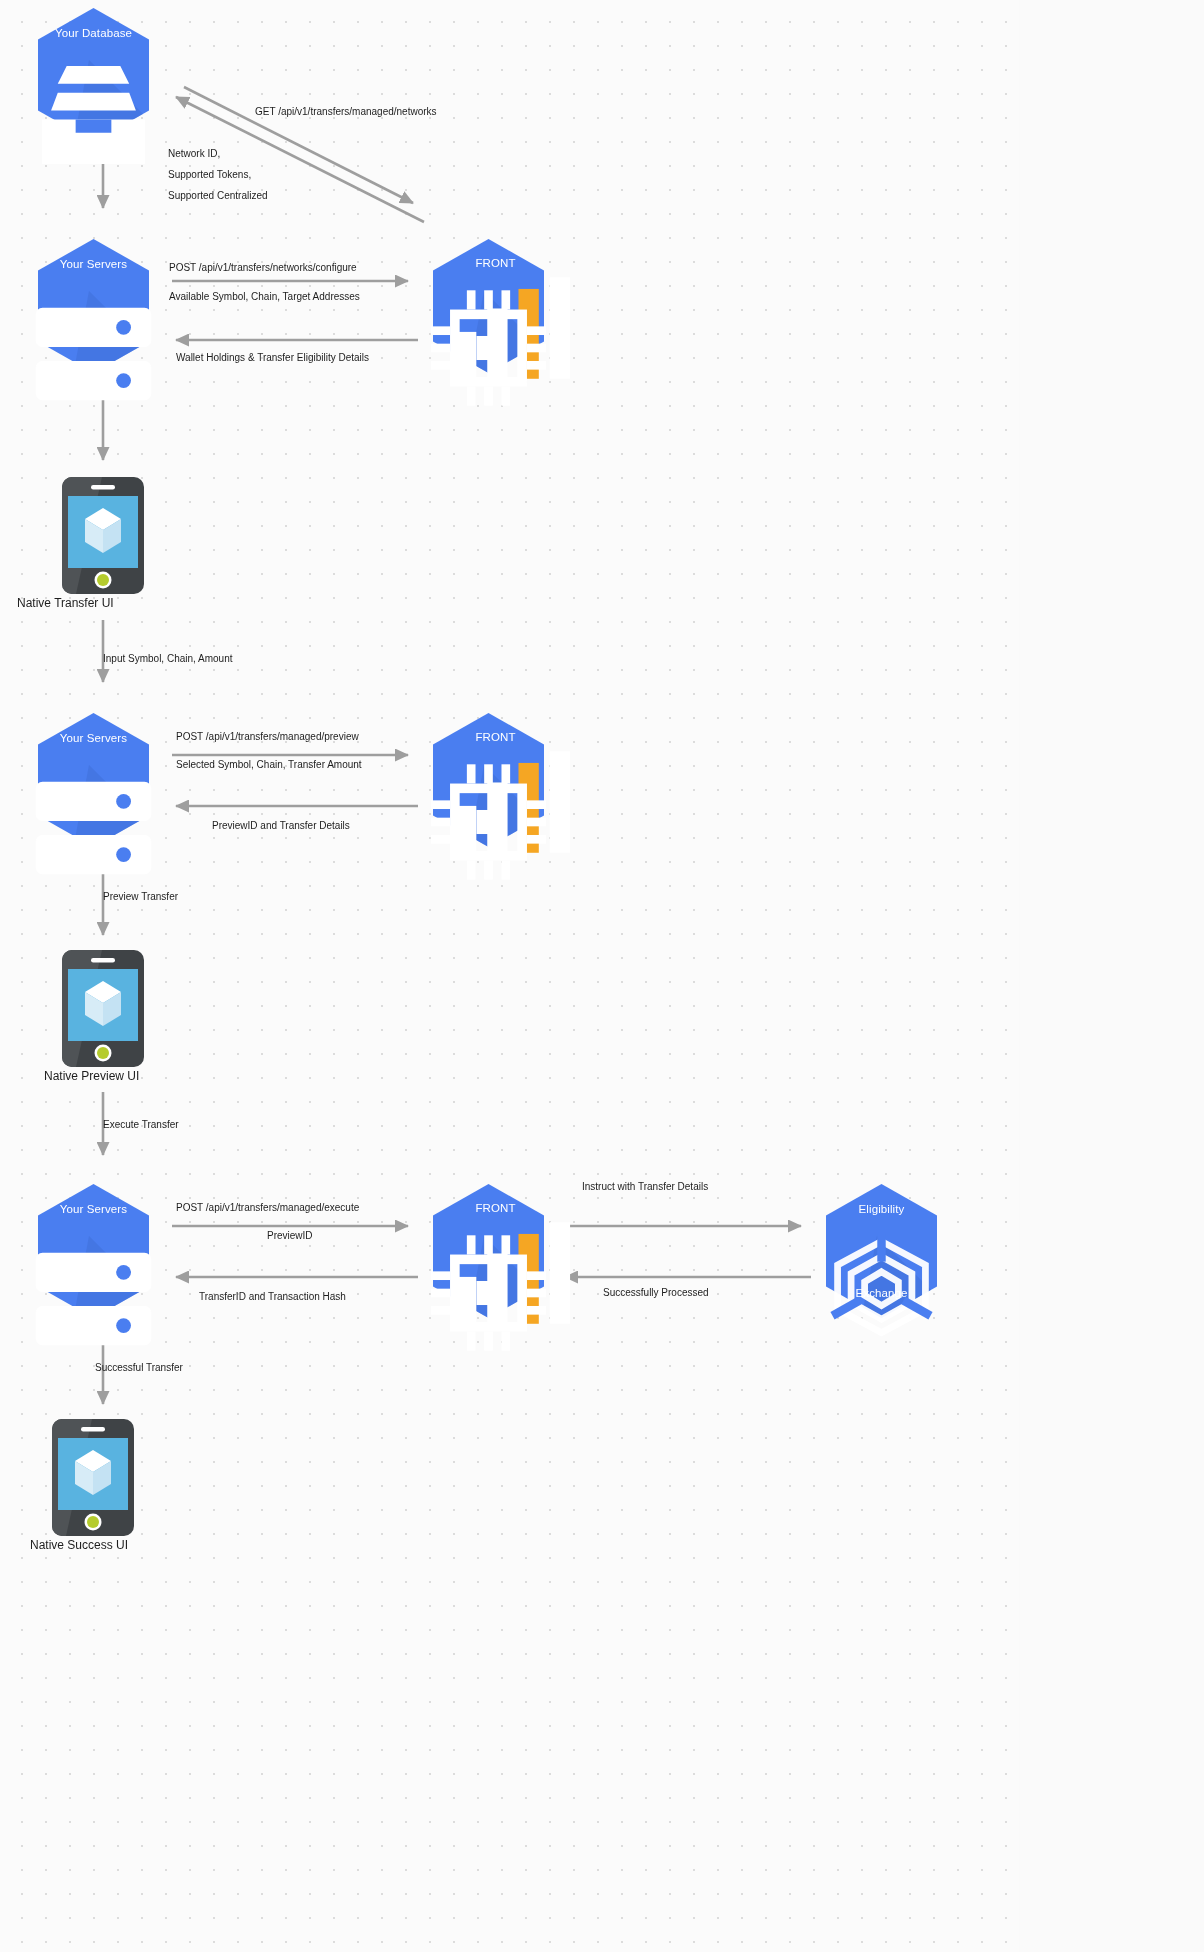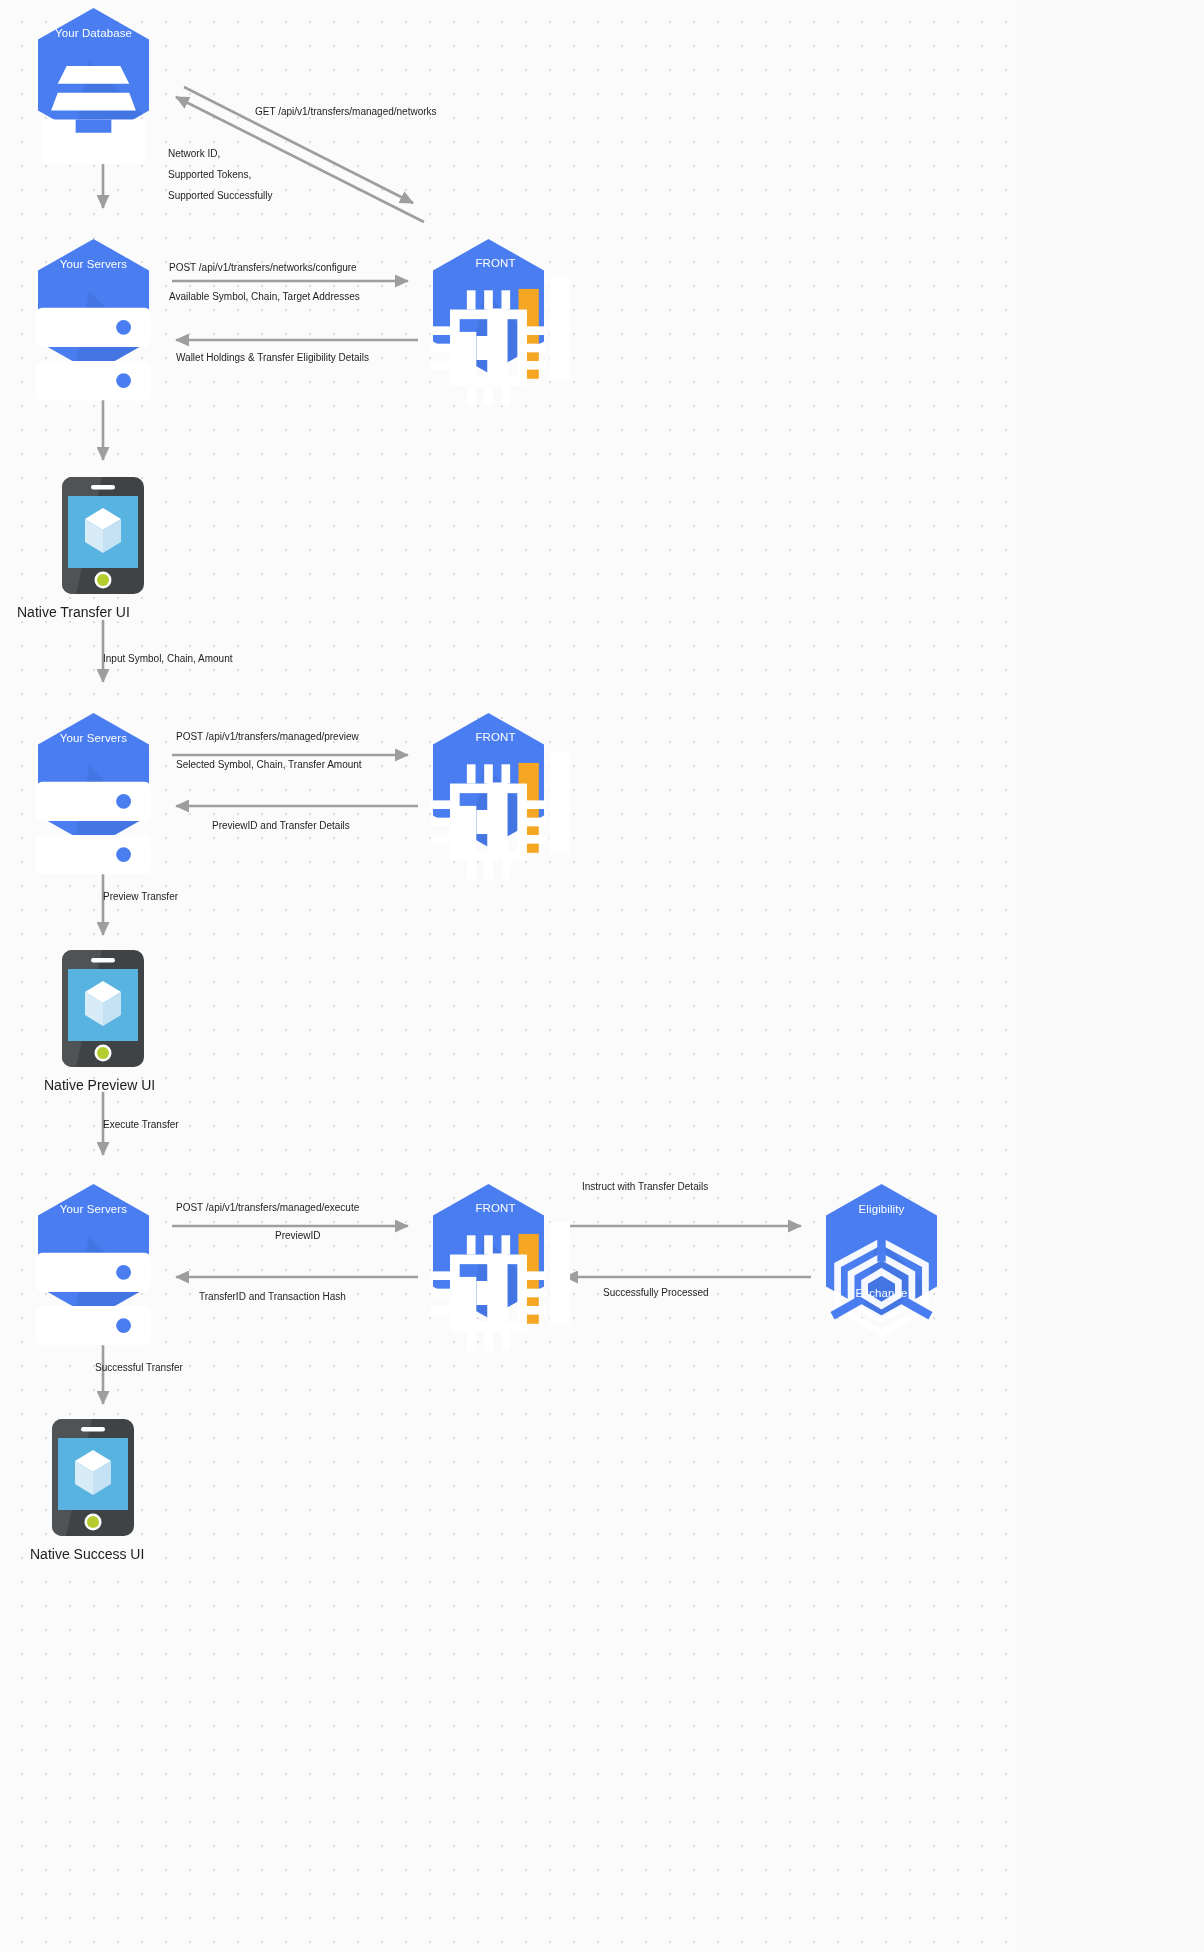--- a/index.html
+++ b/index.html
@@ -33,25 +33,24 @@
     pointer-events: none;
   }
   .hex-title { top: 22px; }
   .hex-sub { bottom: 22px; }
   .hex-icon { position: absolute; left: 0; right: 0; top: 40px; text-align: center; }
 
   
   .phone { position: absolute; width: 82px; height: 117px; }
   .phone-label {
     position: absolute;
-    font-size: 14px;
+    font-size: 12px;
     color: #1d1d1d;
     white-space: nowrap;
     font-family: "Liberation Sans", sans-serif;
-    margin-top: 8px;
   }
 
   
   .edge-label {
     position: absolute;
     font-size: 10px;
     color: #1d1d1d;
     white-space: nowrap;
     font-family: "Liberation Sans", sans-serif;
     line-height: 21px;
@@ -410,37 +409,37 @@
       <circle cx="41" cy="103" r="8.5" fill="#ffffff"></circle>
       <circle cx="41" cy="103" r="6" fill="#b5cc2e"></circle>
     </svg>
   </div>
   <div class="phone-label" style="left:30px; top:1538px;">Native Success UI</div>
 
   <div class="edge-label" style="left:255px; top:101px;">GET /api/v1/transfers/managed/networks</div>
 
   <div class="edge-label" style="left:168px; top:143px;">Network ID,</div>
   <div class="edge-label" style="left:168px; top:164px;">Supported Tokens,</div>
-  <div class="edge-label" style="left:168px; top:185px;">Supported Successfully</div>
+  <div class="edge-label" style="left:168px; top:185px;">Supported Centralized</div>
 
   <div class="edge-label" style="left:169px; top:257px;">POST /api/v1/transfers/networks/configure</div>
   <div class="edge-label" style="left:169px; top:286px;">Available Symbol, Chain, Target Addresses</div>
   <div class="edge-label" style="left:176px; top:347px;">Wallet Holdings &amp; Transfer Eligibility Details</div>
 
   <div class="edge-label" style="left:103px; top:648px;">Input Symbol, Chain, Amount</div>
 
   <div class="edge-label" style="left:176px; top:726px;">POST /api/v1/transfers/managed/preview</div>
   <div class="edge-label" style="left:176px; top:754px;">Selected Symbol, Chain, Transfer Amount</div>
   <div class="edge-label" style="left:212px; top:815px;">PreviewID and Transfer Details</div>
 
   <div class="edge-label" style="left:103px; top:886px;">Preview Transfer</div>
   <div class="edge-label" style="left:103px; top:1114px;">Execute Transfer</div>
 
   <div class="edge-label" style="left:176px; top:1197px;">POST /api/v1/transfers/managed/execute</div>
-  <div class="edge-label" style="left:275px; top:1225px;text-align:center;">PreviewID</div>
+  <div class="edge-label" style="left:267px; top:1225px;text-align:center;">PreviewID</div>
   <div class="edge-label" style="left:199px; top:1286px;">TransferID and Transaction Hash</div>
 
   <div class="edge-label" style="left:582px; top:1176px;">Instruct with Transfer Details</div>
   <div class="edge-label" style="left:603px; top:1282px;">Successfully Processed</div>
 
   <div class="edge-label" style="left:95px; top:1357px;">Successful Transfer</div>
 
 </div>
 
 </body></html>

